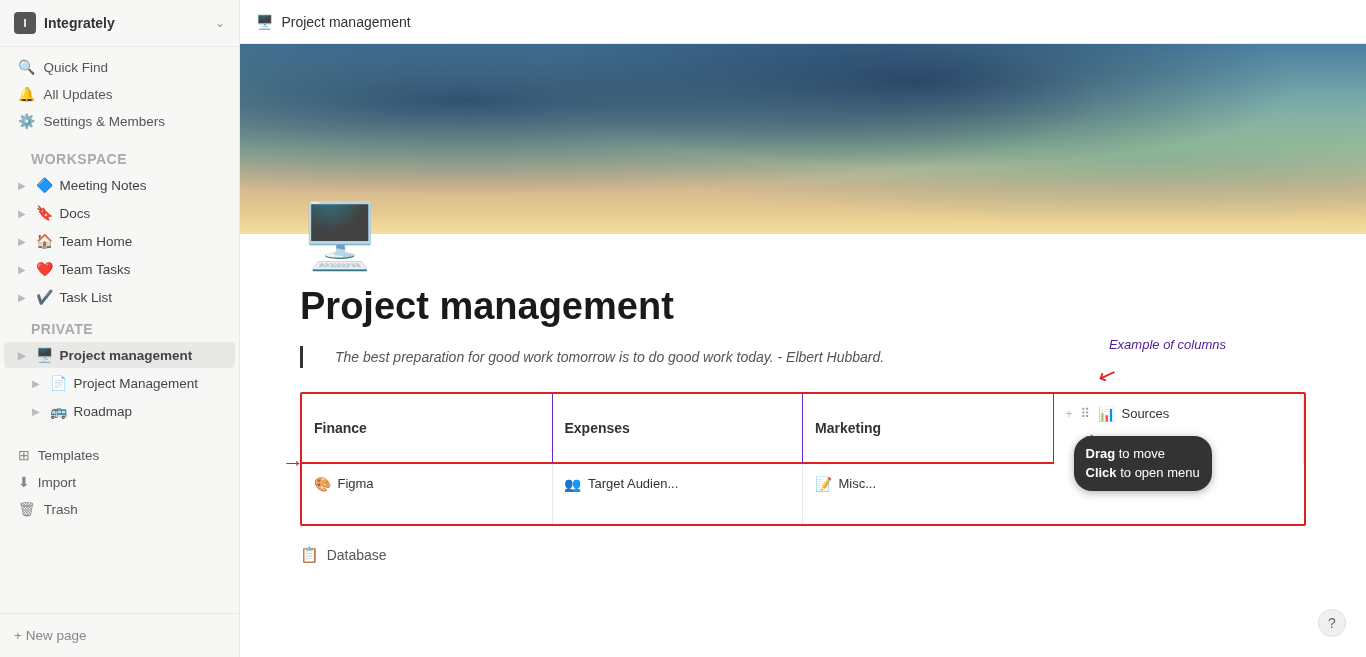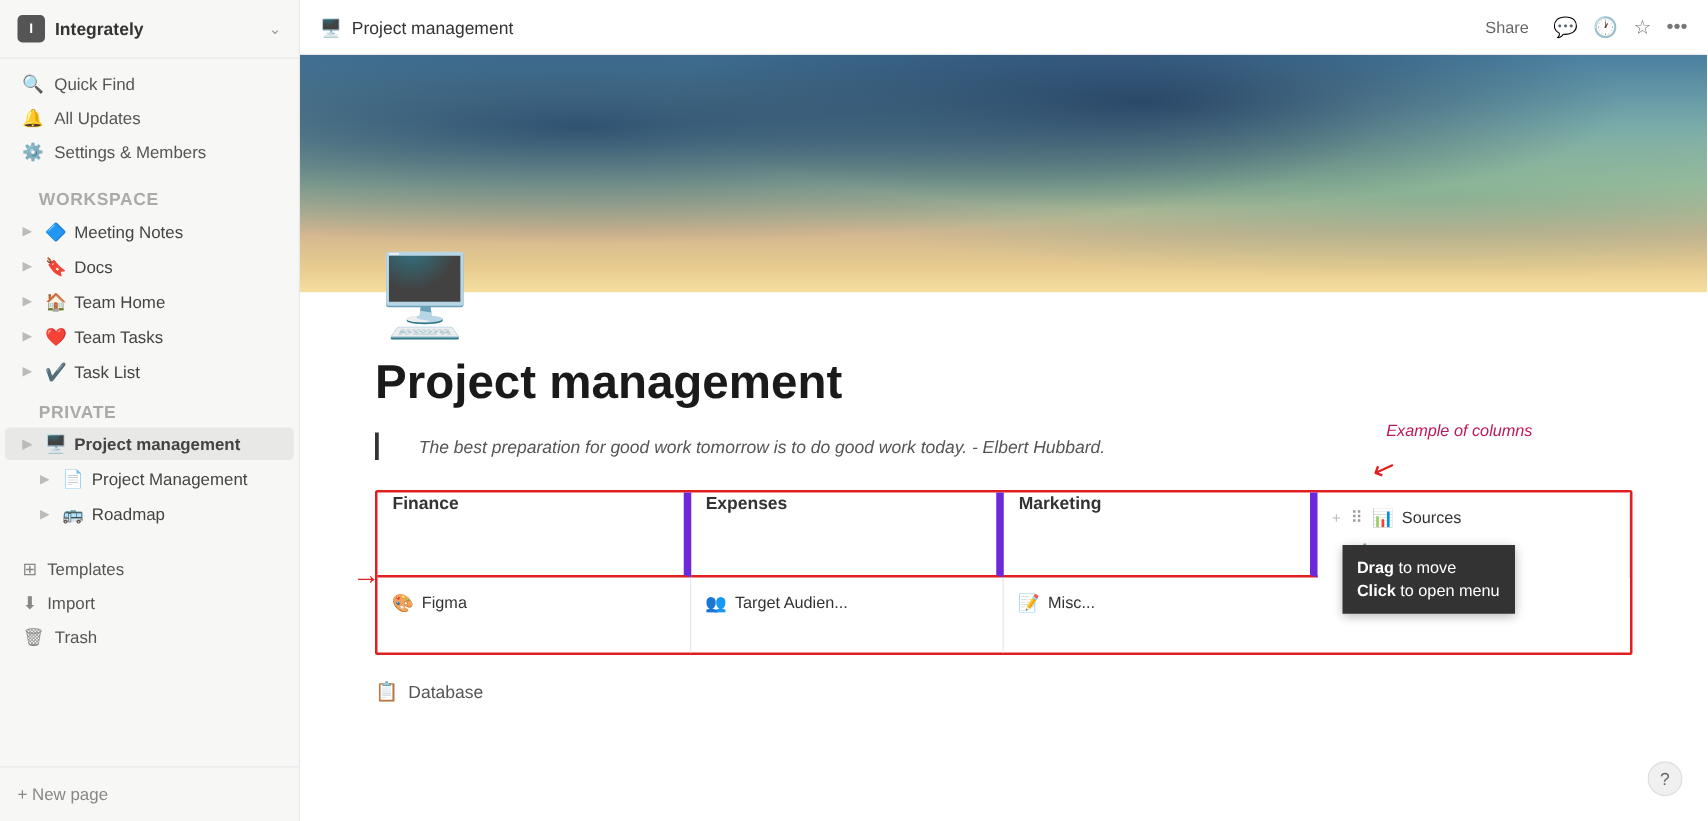--- a/index.html
+++ b/index.html
@@ -172,26 +172,26 @@
     }
 
     .columns-grid {
       display: grid;
       grid-template-columns: 1fr 1fr 1fr 1fr;
       border: 2px solid #e02020;
       border-radius: 2px;
     }
 
     .column-header {
-      padding: 0 12px;
+      padding: 26px 12px;
       font-size: 14px;
       font-weight: 600;
       color: #333;
       border-bottom: 2px solid #e02020;
-      border-right: 6px solid #6d28d9;
+      border-right: 1px solid #6d28d9;
     }
     .column-header:last-child { border-right: none; }
 
     .column-items { padding: 6px 0; border-right: 1px solid #e8e8e8; min-height: 60px; }
     .column-items:last-child { border-right: none; }
 
     .col-item {
       display: flex; align-items: center; gap: 6px;
       padding: 6px 12px;
       font-size: 13px;
@@ -202,21 +202,21 @@
     .col-item-icon { font-size: 14px; }
     .col-item-add { color: #bbb; font-size: 12px; margin-right: 2px; }
 
     
     .tooltip-box {
       position: absolute;
       top: 36px;
       left: 20px;
       background: #333;
       color: #fff;
-      border-radius: 0;
+      border-radius: 18px;
       padding: 8px 12px;
       font-size: 13px;
       line-height: 1.5;
       z-index: 100;
       white-space: nowrap;
       box-shadow: 0 2px 8px rgba(0,0,0,0.3);
     }
     .tooltip-box strong { font-weight: 700; }
     .tooltip-box span { font-weight: 400; }
 
@@ -335,27 +335,20 @@
         <span>+ New page</span>
       </div>
     </div>
   </div>
 
   <div class="main-content">
 
     <div class="topbar">
       <span class="topbar-page-icon">🖥️</span>
       <span class="topbar-title">Project management</span>
-      <div class="topbar-actions">
-        <button class="topbar-btn">Share</button>
-        <span class="topbar-icon">💬</span>
-        <span class="topbar-icon">🕐</span>
-        <span class="topbar-icon">☆</span>
-        <span class="topbar-icon">•••</span>
-      </div>
     </div>
 
     <div class="page-area">
 
       <div class="cover-image">
         <div class="cover-image-inner"></div>
       </div>
 
       <div class="page-icon-area">
         <span class="page-emoji-icon">🖥️</span>
@@ -363,21 +356,21 @@
 
       <div class="page-body">
         <h1 class="page-title">Project management</h1>
 
         <div class="page-quote">
           <span>The best preparation for good work tomorrow is to do good work today. - Elbert Hubbard.</span>
         </div>
 
         <div class="columns-section" style="position: relative;">
 
-          <div style="position: absolute; top: -55px; right: 80px; color: #be185d; font-size: 13px; font-style: italic; font-weight: 500; pointer-events: none;">Example of columns</div>
+          <div style="position: absolute; top: -55px; right: 80px; color: #4c1d95; font-size: 13px; font-style: italic; font-weight: 500; pointer-events: none;">Example of columns</div>
           <div style="position: absolute; top: -30px; right: 190px; color: #e02020; font-size: 22px; pointer-events: none; transform: rotate(20deg);">↙</div>
 
           <div class="columns-grid">
 
             <div class="column-header">Finance</div>
             <div class="column-header">Expenses</div>
             <div class="column-header">Marketing</div>
 
             <div class="column-items" style="position: relative;">
               <div class="col-item">

